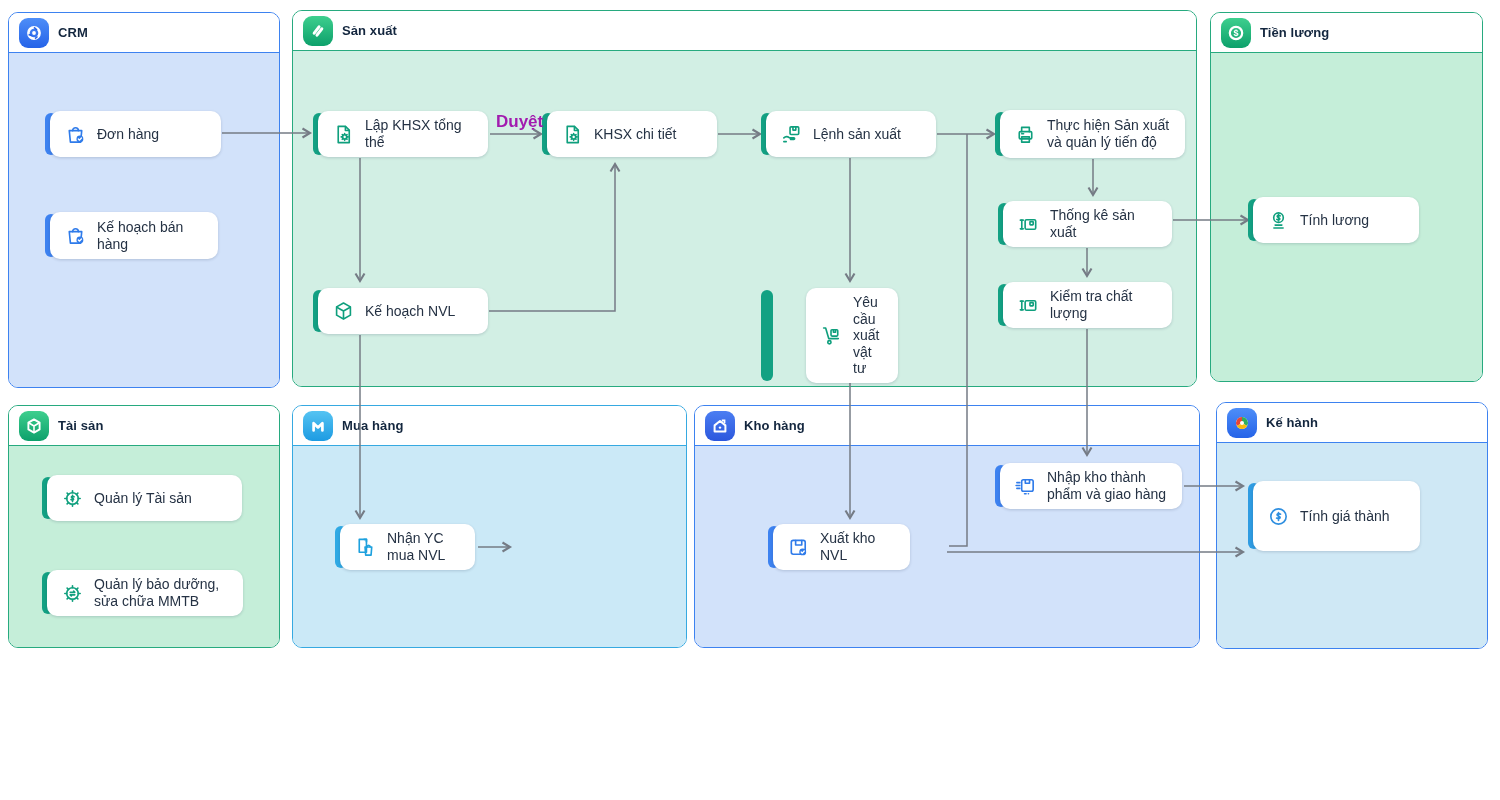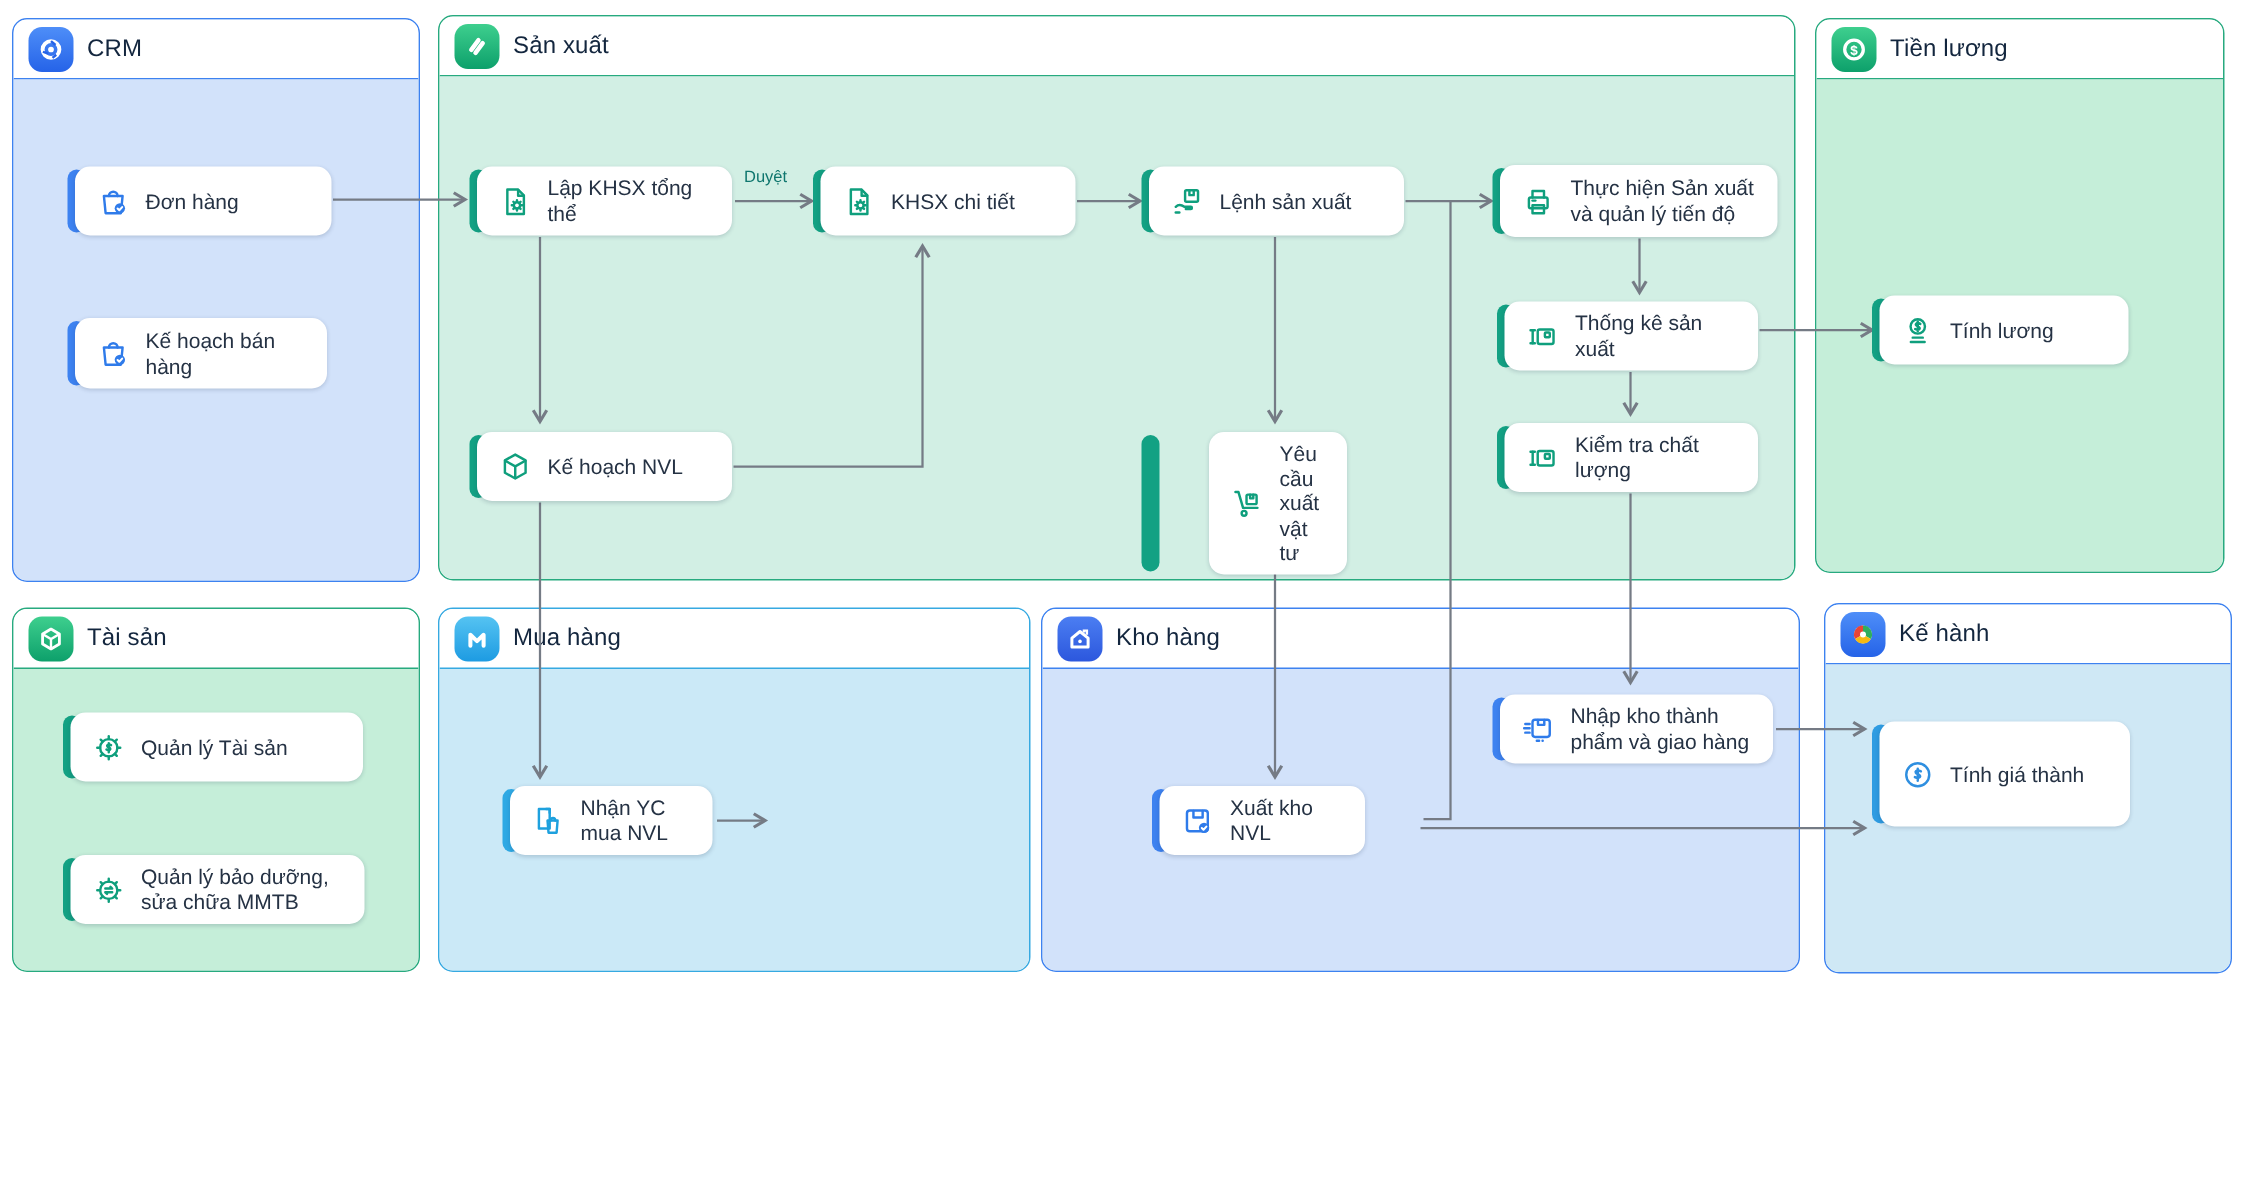--- a/index.html
+++ b/index.html
@@ -3,21 +3,21 @@
 <meta charset="utf-8">
 <style>
   * { margin:0; padding:0; box-sizing:border-box; }
   html,body { background:#fff; }
   body { font-family:"Liberation Sans", sans-serif; }
   #canvas { position:relative; width:1500px; height:800px; background:#fff; overflow:hidden; }
 
   
   .panel { position:absolute; border-radius:10px; border:1.5px solid; overflow:hidden; background:#fff; }
   .panel-header { height:40px; display:flex; align-items:center; gap:9px; padding:0 10px; background:#fff; }
-  .panel-title { font-size:16px; font-weight:normal; color:#13263e; letter-spacing:.1px; }
+  .panel-title { font-size:13px; font-weight:bold; color:#13263e; letter-spacing:.1px; }
   .panel-body { position:absolute; top:40px; left:0; right:0; bottom:0; }
   .panel.p-blue   { border-color:#3d82f0; }
   .panel.p-blue   .panel-body { background:#d2e2fa; }
   .panel.p-blue   .panel-header { border-bottom:1.5px solid #3d82f0; }
   .panel.p-green  { border-color:#27aa7f; }
   .panel.p-green  .panel-body { background:#d2efe4; }
   .panel.p-green  .panel-header { border-bottom:1.5px solid #27aa7f; }
   .panel.p-mint   { border-color:#27aa7f; }
   .panel.p-mint   .panel-body { background:#c5eed9; }
   .panel.p-mint   .panel-header { border-bottom:1.5px solid #27aa7f; }
@@ -44,21 +44,21 @@
   .card .nlabel { font-size:14px; color:#253244; line-height:1.18; }
   .card .icon { flex:0 0 24px; width:24px; height:24px; display:flex; align-items:center; justify-content:center; }
   .card .icon svg { display:block; }
   .c-blue .accent { background:#3d82f0; }  .c-blue .icon { color:#2f7bea; }
   .c-teal .accent { background:#13a183; }  .c-teal .icon { color:#0f9f7d; }
   .c-cyan .accent { background:#2fa9e4; }  .c-cyan .icon { color:#1ea1de; }
   .c-sky  .accent { background:#2f9ce2; }  .c-sky  .icon { color:#2f8fe0; }
 
   
   #edges { position:absolute; left:0; top:0; z-index:2; pointer-events:none; }
-  .edge-label { position:absolute; z-index:4; font-size:11px; color:#0f766e; }
+  .edge-label { position:absolute; z-index:4; font-size:17px; color:#a21caf;font-weight:bold; }
 </style>
 </head>
 <body>
 
 <div id="canvas">
 
   <section class="panel p-blue" style="left:8px;top:12px;width:272px;height:376px;">
     <header class="panel-header">
       <span class="app-icon ai-blue">
         <svg width="20" height="20" viewBox="0 0 20 20">

